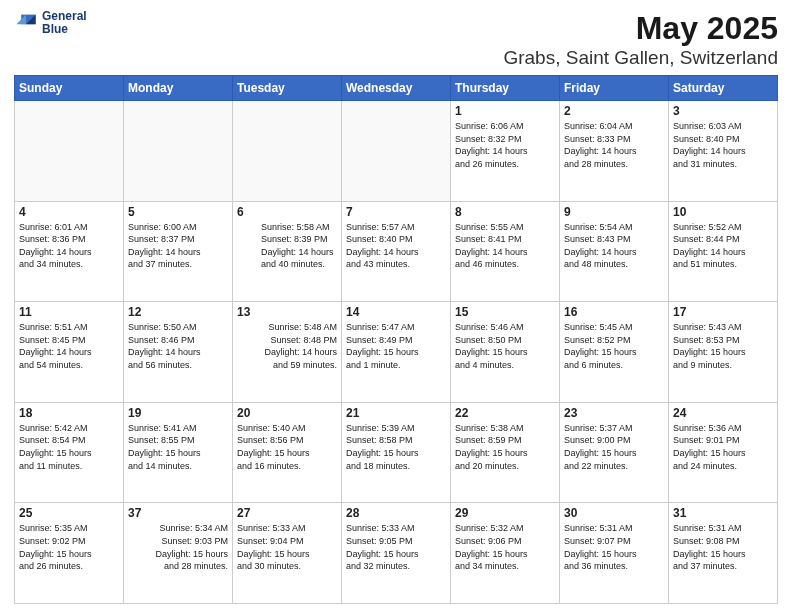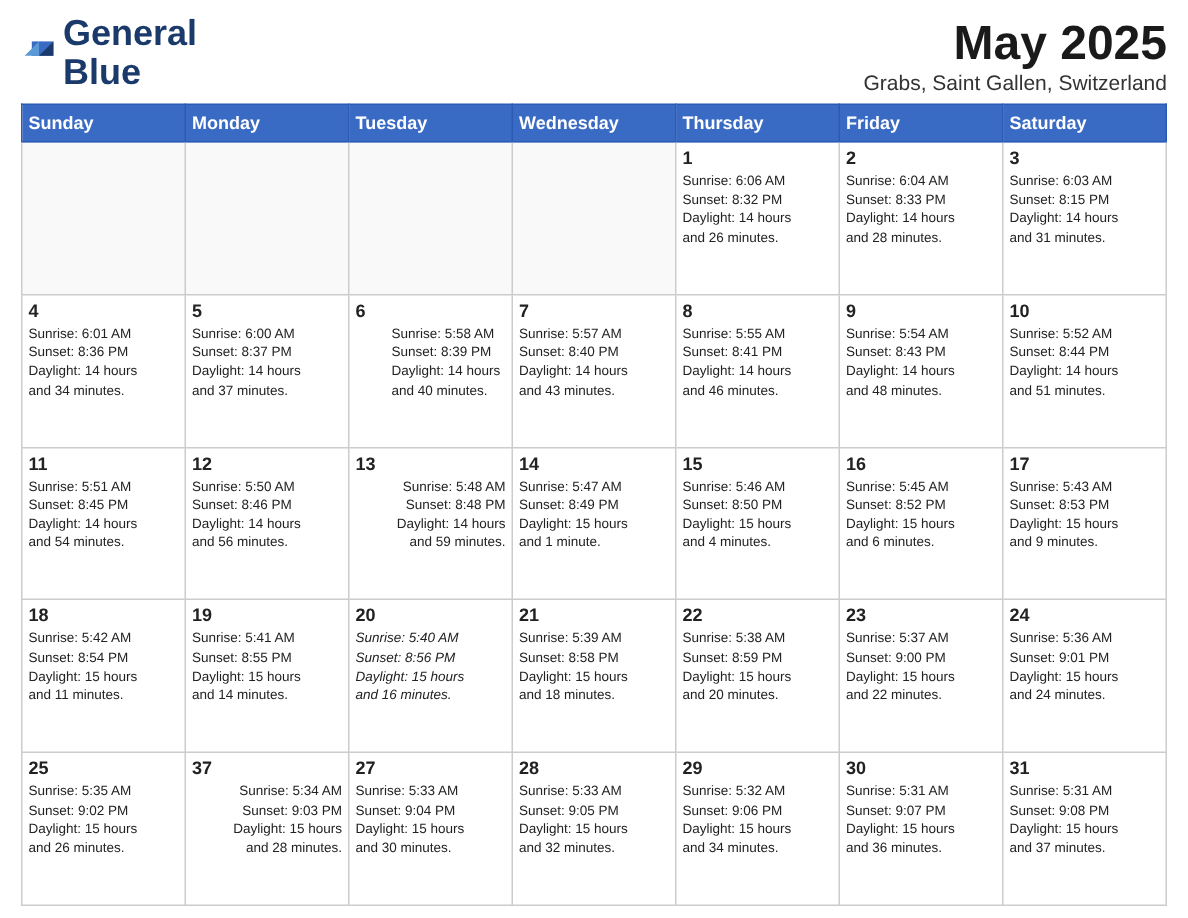--- a/index.html
+++ b/index.html
@@ -22,39 +22,39 @@
       justify-content: space-between;
       align-items: flex-start;
       margin-bottom: 6px;
     }
     .logo {
       display: flex;
       align-items: center;
       gap: 4px;
     }
     .logo-text {
-      font-size: 24px;
+      font-size: 12px;
       font-weight: bold;
       color: #1a3a6b;
       line-height: 1.1;
     }
     .logo-icon {
       width: 24px;
       height: 24px;
     }
     .title-block {
       text-align: right;
     }
     .main-title {
       font-size: 32px;
       font-weight: bold;
       color: #1a1a1a;
     }
     .subtitle {
-      font-size: 14px;
+      font-size: 19px;
       color: #333;
     }
     .calendar {
       flex: 1;
       border: 1px solid #404040;
       border-collapse: collapse;
       width: 100%;
       table-layout: fixed;
     }
     .calendar th {
@@ -145,21 +145,21 @@
           <td>
             <span class="day-number">2</span>
             <div class="cell-info" style="white-space: pre-line;">Sunrise: 6:04 AM
 Sunset: 8:33 PM
 Daylight: 14 hours
 and 28 minutes.</div>
           </td>
           <td>
             <span class="day-number">3</span>
             <div class="cell-info" style="white-space: pre-line;">Sunrise: 6:03 AM
-Sunset: 8:15 PM
+Sunset: 8:40 PM
 Daylight: 14 hours
 and 31 minutes.</div>
           </td>
         </tr>
         <tr>
           <td>
             <span class="day-number">4</span>
             <div class="cell-info" style="white-space: pre-line;">Sunrise: 6:01 AM
 Sunset: 8:36 PM
 Daylight: 14 hours
@@ -269,21 +269,21 @@
           </td>
           <td>
             <span class="day-number">19</span>
             <div class="cell-info" style="white-space: pre-line;">Sunrise: 5:41 AM
 Sunset: 8:55 PM
 Daylight: 15 hours
 and 14 minutes.</div>
           </td>
           <td>
             <span class="day-number">20</span>
-            <div class="cell-info" style="white-space: pre-line; font-style: italic;">Sunrise: 5:40 AM
+            <div class="cell-info" style="white-space: pre-line;">Sunrise: 5:40 AM
 Sunset: 8:56 PM
 Daylight: 15 hours
 and 16 minutes.</div>
           </td>
           <td>
             <span class="day-number">21</span>
             <div class="cell-info" style="white-space: pre-line;">Sunrise: 5:39 AM
 Sunset: 8:58 PM
 Daylight: 15 hours
 and 18 minutes.</div>

